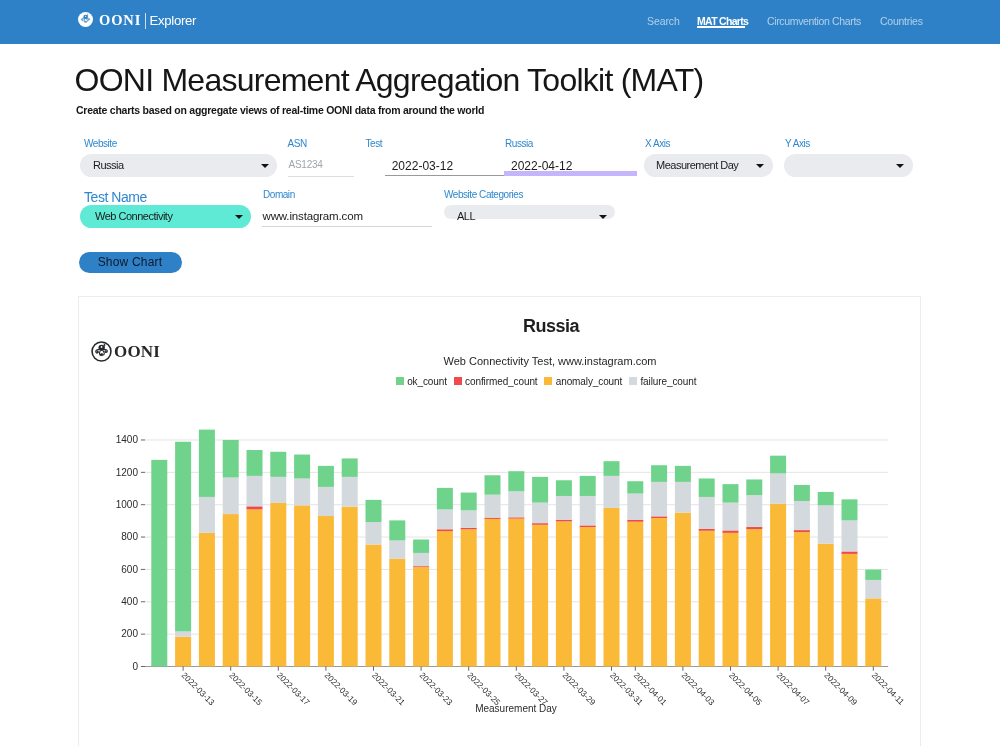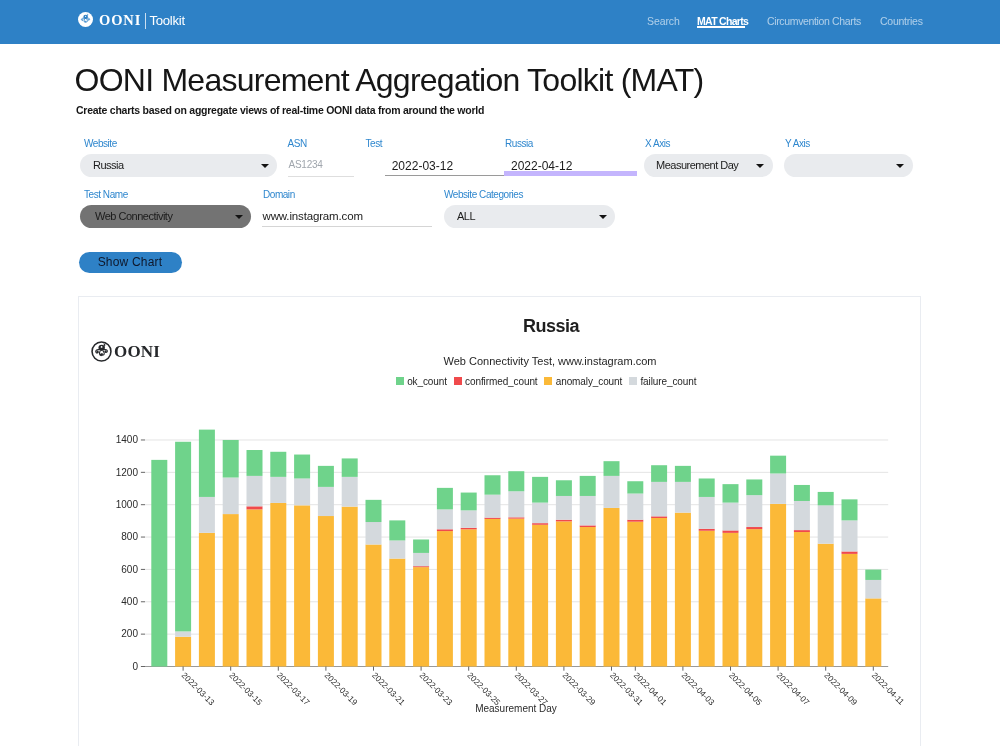--- a/index.html
+++ b/index.html
@@ -13,21 +13,21 @@
 <circle cx="12.1" cy="6.8" r="1.0" fill="#fff" stroke="none"></circle>
 <path d="M9.0 9.8 C6.0 9.6 4.8 11.6 5.7 12.9 C6.6 14.1 8.4 13.7 8.3 12.5 C8.2 11.5 6.9 11.6 7.0 12.4" stroke-width="1.3" fill="none"></path>
 <path d="M10.6 11.2 C9.2 13.4 9.5 16.2 11.1 16.6 C12.6 16.9 13.2 15.4 12.3 14.8 C11.4 14.3 10.7 15.2 11.3 15.8" stroke-width="1.3" fill="none"></path>
 <path d="M13.8 11.2 C15.6 13.2 15.5 15.6 14.0 16.1 C12.7 16.5 12.1 15.1 12.9 14.6" stroke-width="1.25" fill="none"></path>
 <path d="M15.4 9.9 C18.1 9.5 19.3 11.2 18.4 12.5 C17.6 13.6 15.8 13.3 15.9 12.1 C16.0 11.2 17.1 11.3 17.0 12.0" stroke-width="1.25" fill="none"></path>
 <path d="M15.4 5.6 C16.2 4.7 15.9 3.7 14.8 3.4" stroke-width="1.2" fill="none"></path>
 </g>
     </svg>
 <span style="position:absolute;left:99px;top:12px;font-family:'Liberation Serif',serif;font-weight:bold;font-size:14.5px;color:#fff;letter-spacing:0.9px;">OONI</span>
 <span style="position:absolute;left:144.5px;top:13px;width:1px;height:16px;background:rgba(255,255,255,0.75);"></span>
-<span style="position:absolute;left:149.5px;top:12.5px;font-size:13.2px;color:#fff;font-weight:400;letter-spacing:-0.3px;">Toolkit</span>
+<span style="position:absolute;left:149.5px;top:12.5px;font-size:13.2px;color:#fff;font-weight:400;letter-spacing:-0.3px;">Explorer</span>
 <span style="position:absolute;left:647px;top:15px;font-size:10.5px;letter-spacing:-0.1px;color:rgba(255,255,255,0.62);">Search</span>
 <span style="position:absolute;left:697px;top:15px;font-size:10.5px;letter-spacing:-0.7px;color:#fff;font-weight:bold;">MAT Charts</span>
 <span style="position:absolute;left:697px;top:25.5px;width:48px;height:2px;background:#fff;"></span>
 <span style="position:absolute;left:767px;top:15px;font-size:10.5px;letter-spacing:-0.35px;color:rgba(255,255,255,0.62);">Circumvention Charts</span>
 <span style="position:absolute;left:880px;top:15px;font-size:10.5px;letter-spacing:-0.25px;color:rgba(255,255,255,0.62);">Countries</span>
 
 <h1 style="position:absolute;left:74.5px;top:62px;font-size:32px;font-weight:400;color:#161616;letter-spacing:-0.75px;white-space:nowrap;">OONI Measurement Aggregation Toolkit (MAT)</h1>
 <div style="position:absolute;left:76px;top:103.5px;font-size:10.5px;font-weight:bold;color:#161616;letter-spacing:-0.25px;white-space:nowrap;">Create charts based on aggregate views of real-time OONI data from around the world</div>
 
 <div style="position:absolute;left:84px;top:137.5px;font-size:10px;letter-spacing:-0.45px;color:#2f87ce;">Website</div>
@@ -50,31 +50,31 @@
       <span style="position:absolute;left:7px;top:4.5px;font-size:12px;color:#1b1b1b;white-space:nowrap;">2022-04-12</span>
     </div>
 <div style="position:absolute;left:644px;top:154px;width:128.5px;height:23px;background:#e9ebee;border-radius:11.5px;">
       <span style="position:absolute;left:12px;top:4.8px;font-size:11px;letter-spacing:-0.5px;color:#1b1b1b;white-space:nowrap;">Measurement Day</span>
       <span style="position:absolute;left:112.0px;top:9.5px;width:0;height:0;border-left:4px solid transparent;border-right:4px solid transparent;border-top:4.5px solid #131313;"></span>
     </div>
 <div style="position:absolute;left:784px;top:154px;width:128.5px;height:23px;background:#e9ebee;border-radius:11.5px;">
       <span style="position:absolute;left:112.0px;top:9.5px;width:0;height:0;border-left:4px solid transparent;border-right:4px solid transparent;border-top:4.5px solid #131313;"></span>
     </div>
 
-<div style="position:absolute;left:84px;top:188.5px;font-size:10px;letter-spacing:-0.45px;color:#2f87ce;">Test Name</div>
+<div style="position:absolute;left:84px;top:188.5px;font-size:14px;letter-spacing:-0.45px;color:#2f87ce;">Test Name</div>
 <div style="position:absolute;left:263px;top:188.5px;font-size:10px;letter-spacing:-0.45px;color:#2f87ce;">Domain</div>
 <div style="position:absolute;left:444px;top:188.5px;font-size:10px;letter-spacing:-0.45px;color:#2f87ce;">Website Categories</div>
-<div style="position:absolute;left:80px;top:205px;width:171px;height:23px;background:#737373;border-radius:11.5px;">
+<div style="position:absolute;left:80px;top:205px;width:171px;height:23px;background:#5eead4;border-radius:11.5px;">
       <span style="position:absolute;left:15px;top:4.8px;font-size:11px;letter-spacing:-0.5px;color:#1b1b1b;white-space:nowrap;">Web Connectivity</span>
       <span style="position:absolute;left:154.5px;top:9.5px;width:0;height:0;border-left:4px solid transparent;border-right:4px solid transparent;border-top:4.5px solid #131313;"></span>
     </div>
 <div style="position:absolute;left:262px;top:205px;width:170px;height:21.7px;border-bottom:1px solid #d5d5d5;">
       <span style="position:absolute;left:0.5px;top:4.5px;font-size:11.5px;color:#1b1b1b;letter-spacing:-0.15px;white-space:nowrap;">www.instagram.com</span>
     </div>
-<div style="position:absolute;left:444px;top:205px;width:171px;height:23px;background:#e9ebee;border-radius:11.5px;">
+<div style="position:absolute;left:444px;top:205px;width:171px;height:14px;background:#e9ebee;border-radius:11.5px;">
       <span style="position:absolute;left:13px;top:4.8px;font-size:11px;letter-spacing:-0.5px;color:#1b1b1b;white-space:nowrap;">ALL</span>
       <span style="position:absolute;left:154.5px;top:9.5px;width:0;height:0;border-left:4px solid transparent;border-right:4px solid transparent;border-top:4.5px solid #131313;"></span>
     </div>
 
 <div style="position:absolute;left:78.5px;top:251.5px;width:103px;height:21.5px;background:#2e81c6;border-radius:11px;color:#0f172a;font-size:12px;text-align:center;line-height:21.5px;letter-spacing:0.2px;">Show Chart</div>
 
 <div style="position:absolute;left:78px;top:296px;width:843px;height:470px;border:1.5px solid #e9ecf1;background:#fff;"></div>
 <svg width="21" height="21" viewBox="0 0 24 24" style="position:absolute;left:90.5px;top:340.5px;">
       <circle cx="12" cy="12" r="10.8" fill="none" stroke="#26282b" stroke-width="1.8"></circle>
       <g fill="#26282b" stroke="#26282b" stroke-linecap="round">

